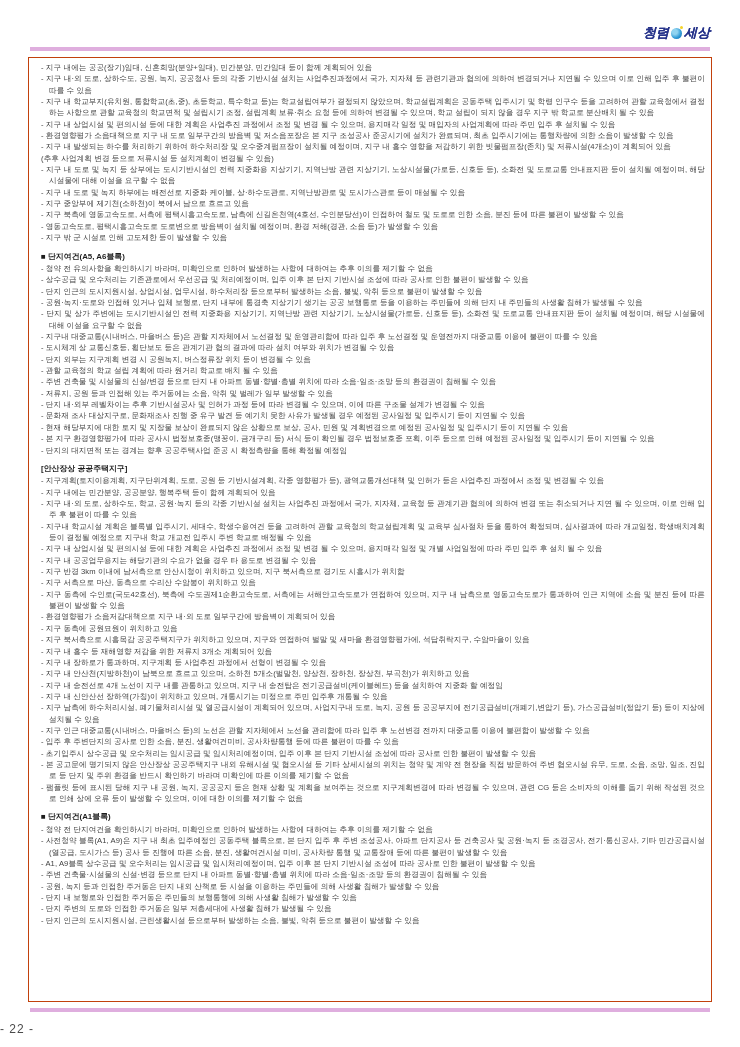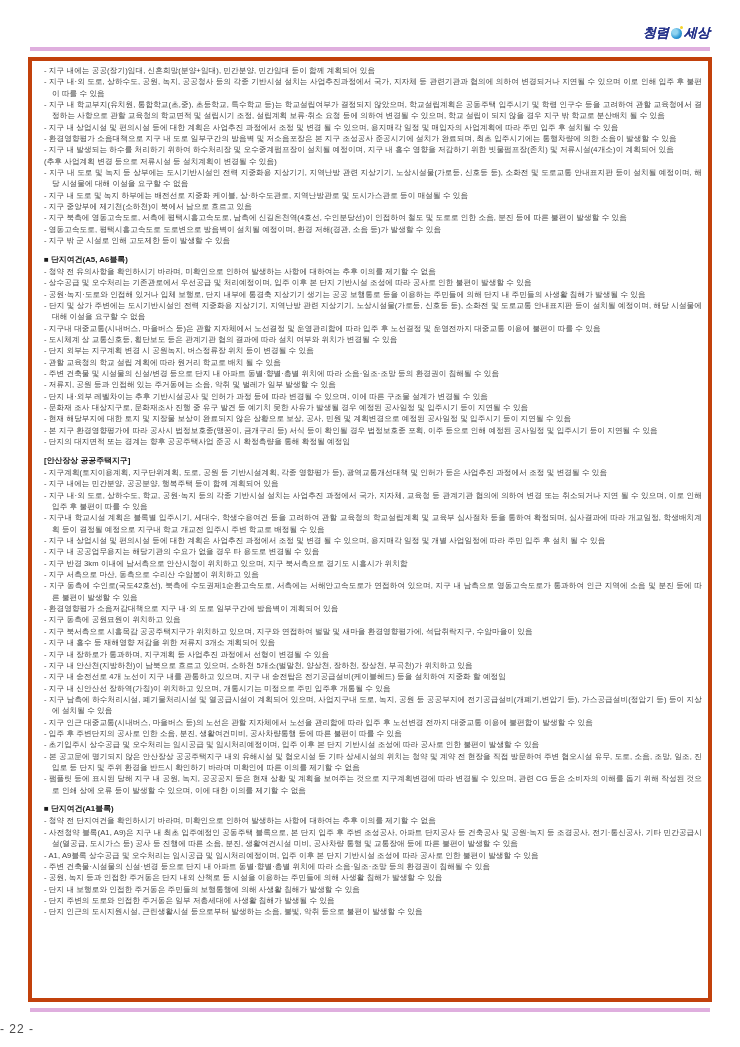--- a/index.html
+++ b/index.html
@@ -18,21 +18,21 @@
   .logo .logo-circle::after{content:"";position:absolute;width:3px;height:3px;border-radius:50%;
         background:#f5d327;top:-2px;right:-1px;}
 
   
   .rule{position:absolute;left:30px;width:680px;height:4px;background:#dfaede;}
   .rule.top{top:47px;}
   .rule.bottom{top:1008px;}
 
   
   .notice-box{position:absolute;left:28px;top:57px;width:684px;height:945px;
-      border:4px solid #c2410c;box-sizing:border-box;
+      border:1px solid #c2410c;box-sizing:border-box;
       padding:4px 6px 8px 6px;overflow:hidden;}
   .item{font-size:7.6px;line-height:11.35px;color:#3f3f3f;
       text-align:justify;padding-left:14px;text-indent:-8px;
       letter-spacing:0.1px;}
   .item .dash{color:#3f3f3f;}
   .sec-heading{font-size:7.9px;line-height:11.5px;color:#1c1c1c;font-weight:bold;
       margin-top:7px;margin-bottom:1px;padding-left:6px;}
 
   
   .page-number{position:absolute;top:1022px;left:0;width:740px;
@@ -63,20 +63,21 @@
       <div class="item"><span class="dash"></span><span>(추후 사업계획 변경 등으로 저류시설 등 설치계획이 변경될 수 있음)</span></div>
       <div class="item"><span class="dash">- </span><span>지구 내 도로 및 녹지 등 상부에는 도시기반시설인 전력 지중화용 지상기기, 지역난방 관련 지상기기, 노상시설물(가로등, 신호등 등), 소화전 및 도로교통 안내표지판 등이 설치될 예정이며, 해당 시설물에 대해 이설을 요구할 수 없음</span></div>
       <div class="item"><span class="dash">- </span><span>지구 내 도로 및 녹지 하부에는 배전선로 지중화 케이블, 상·하수도관로, 지역난방관로 및 도시가스관로 등이 매설될 수 있음</span></div>
       <div class="item"><span class="dash">- </span><span>지구 중앙부에 제기천(소하천)이 북에서 남으로 흐르고 있음</span></div>
       <div class="item"><span class="dash">- </span><span>지구 북측에 영동고속도로, 서측에 평택시흥고속도로, 남측에 신길온천역(4호선, 수인분당선)이 인접하여 철도 및 도로로 인한 소음, 분진 등에 따른 불편이 발생할 수 있음</span></div>
       <div class="item"><span class="dash">- </span><span>영동고속도로, 평택시흥고속도로 도로변으로 방음벽이 설치될 예정이며, 환경 저해(경관, 소음 등)가 발생할 수 있음</span></div>
       <div class="item"><span class="dash">- </span><span>지구 밖 군 시설로 인해 고도제한 등이 발생할 수 있음</span></div>
       <div class="sec-heading">■ 단지여건(A5, A6블록)</div>
       <div class="item"><span class="dash">- </span><span>청약 전 유의사항을 확인하시기 바라며, 미확인으로 인하여 발생하는 사항에 대하여는 추후 이의를 제기할 수 없음</span></div>
       <div class="item"><span class="dash">- </span><span>상수공급 및 오수처리는 기존관로에서 우선공급 및 처리예정이며, 입주 이후 본 단지 기반시설 조성에 따라 공사로 인한 불편이 발생할 수 있음</span></div>
+      <div class="item"><span class="dash">- </span><span>단지 인근의 도시지원시설, 상업시설, 업무시설, 하수처리장 등으로부터 발생하는 소음, 불빛, 악취 등으로 불편이 발생할 수 있음</span></div>
       <div class="item"><span class="dash">- </span><span>공원·녹지·도로와 인접해 있거나 입체 보행로, 단지 내부에 통경축 지상기기 생기는 공공 보행통로 등을 이용하는 주민들에 의해 단지 내 주민들의 사생활 침해가 발생될 수 있음</span></div>
       <div class="item"><span class="dash">- </span><span>단지 및 상가 주변에는 도시기반시설인 전력 지중화용 지상기기, 지역난방 관련 지상기기, 노상시설물(가로등, 신호등 등), 소화전 및 도로교통 안내표지판 등이 설치될 예정이며, 해당 시설물에 대해 이설을 요구할 수 없음</span></div>
       <div class="item"><span class="dash">- </span><span>지구내 대중교통(시내버스, 마을버스 등)은 관할 지자체에서 노선결정 및 운영관리함에 따라 입주 후 노선결정 및 운영전까지 대중교통 이용에 불편이 따를 수 있음</span></div>
       <div class="item"><span class="dash">- </span><span>도시체계 상 교통신호등, 횡단보도 등은 관계기관 협의 결과에 따라 설치 여부와 위치가 변경될 수 있음</span></div>
       <div class="item"><span class="dash">- </span><span>단지 외부는 지구계획 변경 시 공원녹지, 버스정류장 위치 등이 변경될 수 있음</span></div>
       <div class="item"><span class="dash">- </span><span>관할 교육청의 학교 설립 계획에 따라 원거리 학교로 배치 될 수 있음</span></div>
       <div class="item"><span class="dash">- </span><span>주변 건축물 및 시설물의 신설/변경 등으로 단지 내 아파트 동별·향별·층별 위치에 따라 소음·일조·조망 등의 환경권이 침해될 수 있음</span></div>
       <div class="item"><span class="dash">- </span><span>저류지, 공원 등과 인접해 있는 주거동에는 소음, 악취 및 벌레가 일부 발생할 수 있음</span></div>
       <div class="item"><span class="dash">- </span><span>단지 내·외부 레벨차이는 추후 기반시설공사 및 인허가 과정 등에 따라 변경될 수 있으며, 이에 따른 구조물 설계가 변경될 수 있음</span></div>
       <div class="item"><span class="dash">- </span><span>문화재 조사 대상지구로, 문화재조사 진행 중 유구 발견 등 예기치 못한 사유가 발생될 경우 예정된 공사일정 및 입주시기 등이 지연될 수 있음</span></div>

